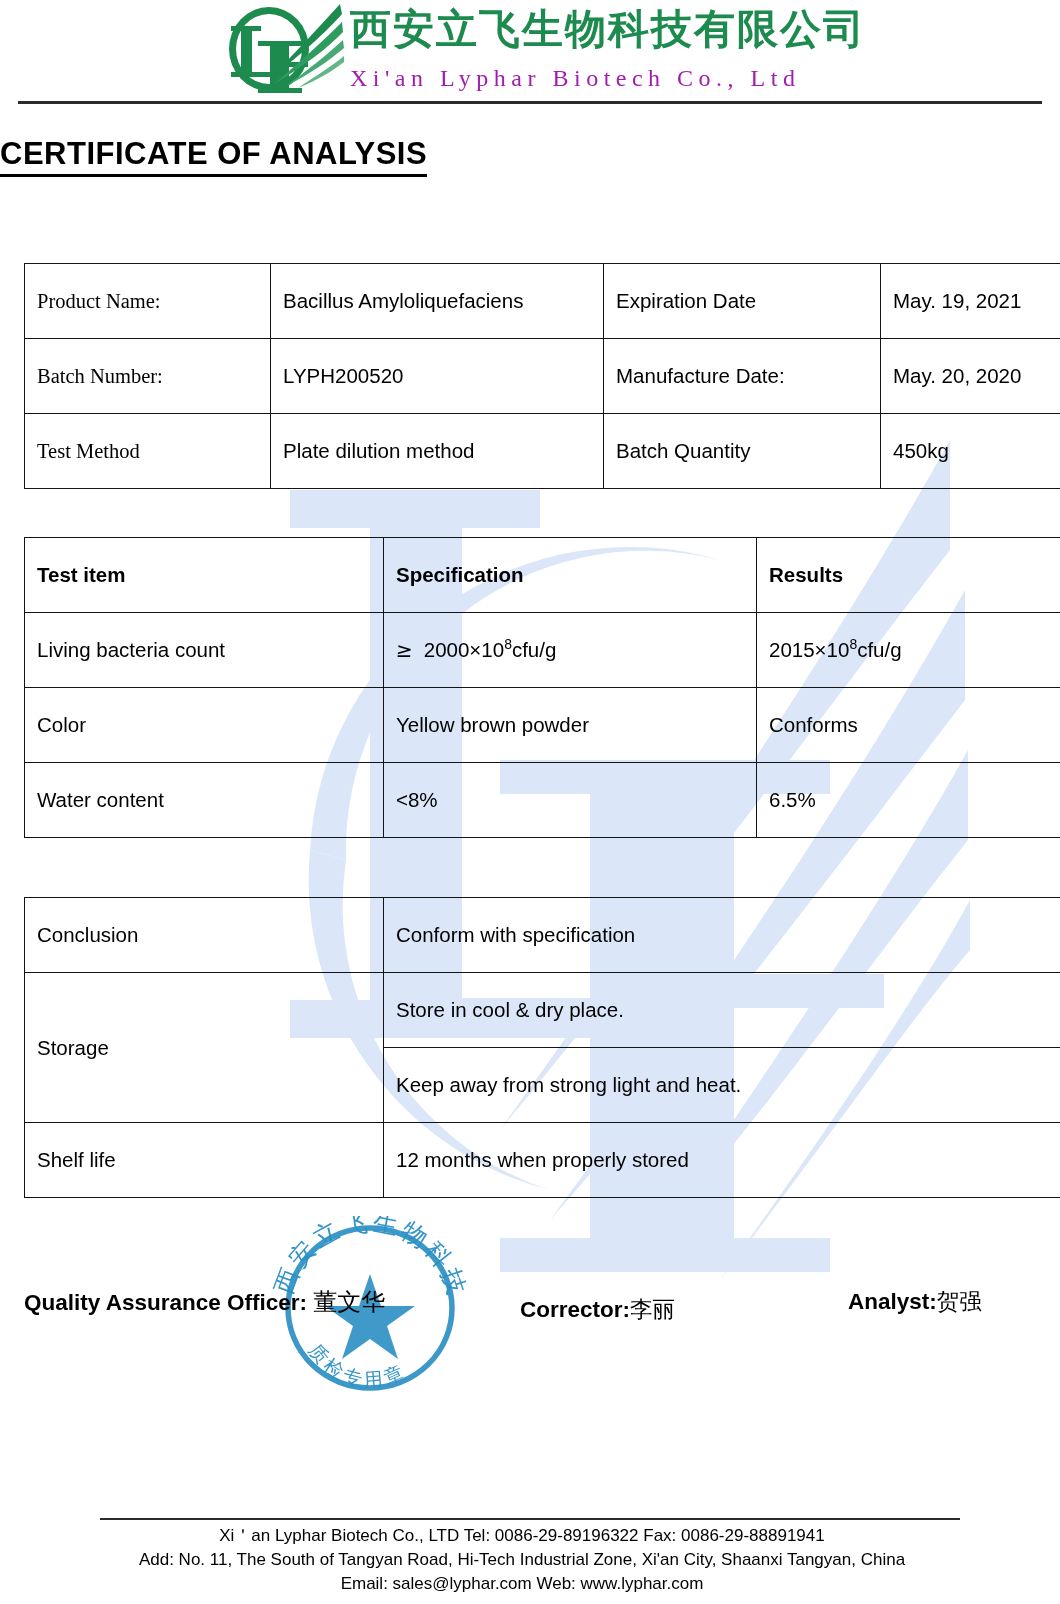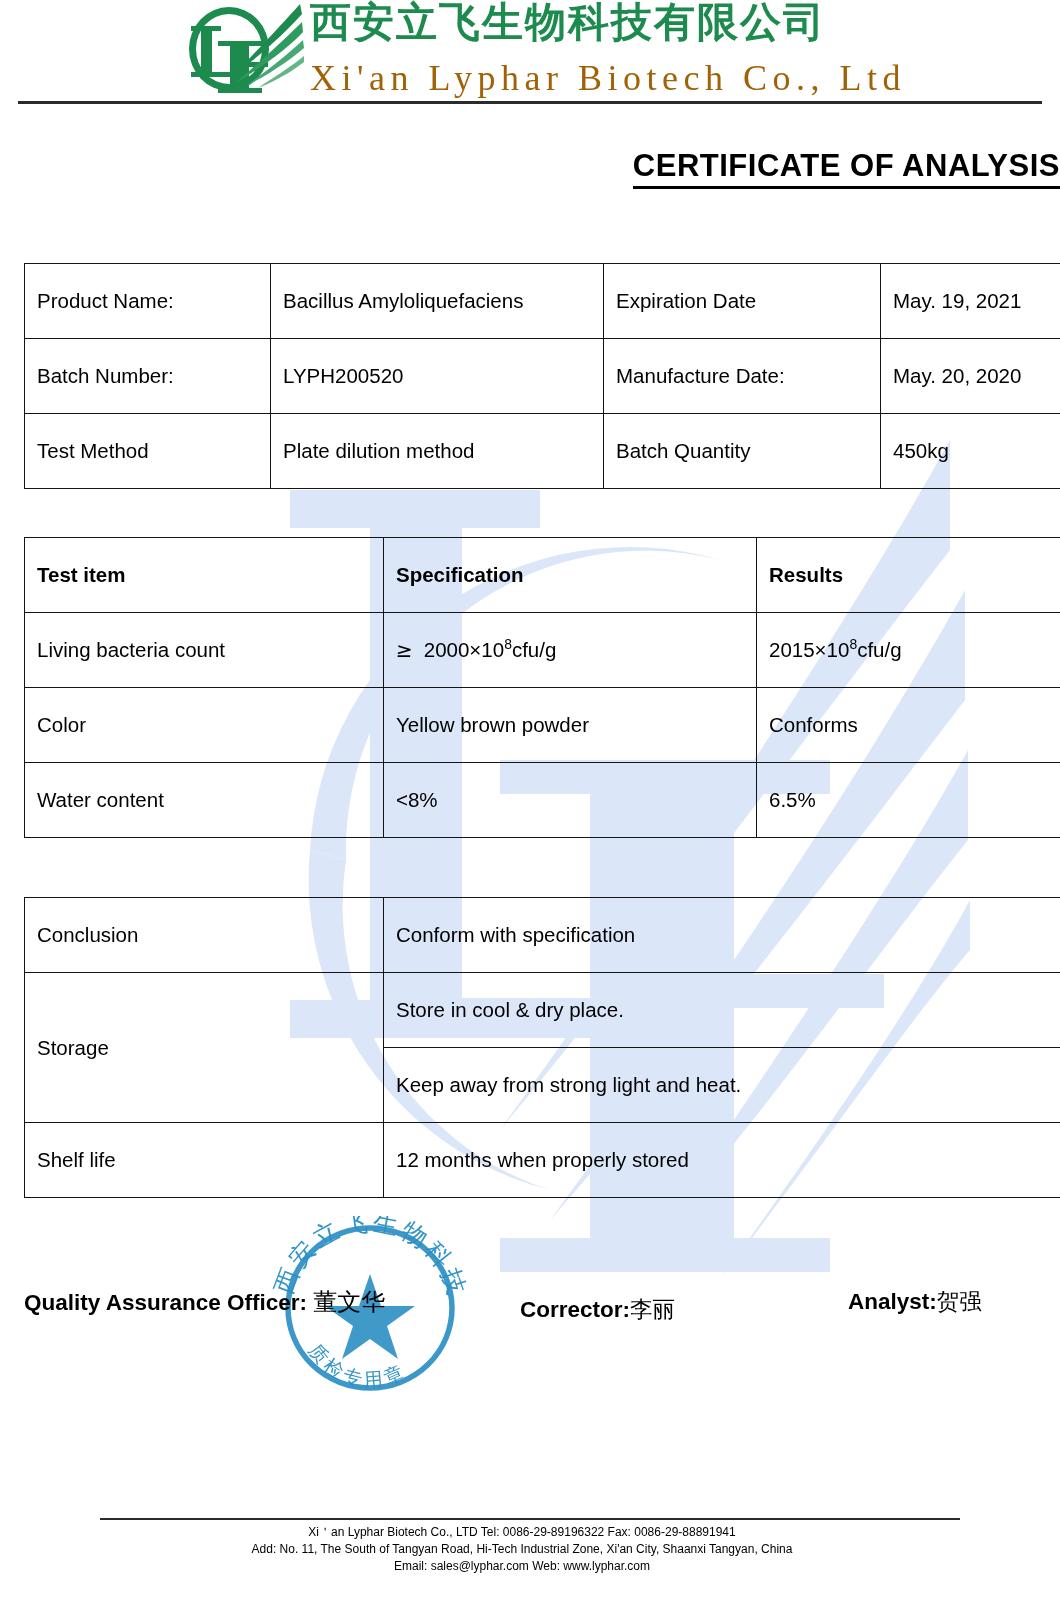--- a/index.html
+++ b/index.html
@@ -57,43 +57,43 @@
     font-family: "DejaVu Sans", sans-serif;
     font-size: 41px;
     font-weight: bold;
     color: #1d8a4e;
     letter-spacing: 2px;
     line-height: 1.05;
     white-space: nowrap;
   }
   .company-en {
     font-family: "Liberation Serif", serif;
-    font-size: 36px;
-    color: #a16207;
+    font-size: 24px;
+    color: #a21caf;
     letter-spacing: 5.5px;
     line-height: 1.15;
     margin-top: 14px;
     white-space: nowrap;
   }
 
   .header-rule {
     position: absolute;
     left: 18px; top: 101px;
     width: 1024px;
     height: 0;
     border-top: 3px solid #2b2b2b;
     z-index: 3;
   }
 
   
   .doc-title {
     position: absolute;
-    left: 0; top: 148px;
+    left: 0; top: 136px;
     width: 1060px;
-    text-align: right;
+    text-align: left;
     font-size: 31px;
     font-weight: bold;
     letter-spacing: 0.5px;
     z-index: 3;
   }
   .doc-title span {
     border-bottom: 3px solid #000;
     padding-bottom: 3px;
   }
 
@@ -109,21 +109,21 @@
   }
   td {
     border: 1.6px solid #141414;
     font-size: 20.5px;
     padding: 0 12px;
     vertical-align: middle;
     background: transparent;
   }
   .t-info { top: 263px; }
   .t-info td { height: 74px; }
-  .t-info .c1 { width: 221px; }
+  .t-info .c1 { width: 221px; font-family: Liberation Serif, serif; }
   .t-info .c2 { width: 308px; }
   .t-info .c3 { width: 252px; }
   .t-info .c4 { width: 231px; }
 
   .t-results { top: 537px; }
   .t-results td { height: 74px; }
   .t-results .c1 { width: 334px; }
   .t-results .c2 { width: 348px; }
   .t-results .c3 { width: 330px; }
   .t-results .hdr { font-weight: bold; margin-left: 12px; }
@@ -177,21 +177,21 @@
     left: 100px; top: 1518px;
     width: 860px;
     border-top: 2.5px solid #2b2b2b;
     z-index: 3;
   }
   .footer {
     position: absolute;
     left: 0; top: 1524px;
     width: 1044px;
     text-align: center;
-    font-size: 12px;
+    font-size: 17px;
     line-height: 1.42;
     z-index: 3;
   }
   .footer .ln { white-space: nowrap; }
 </style>
 </head>
 <body>
 
 <div class="watermark">
   <svg viewBox="0 0 720 980" xmlns="http://www.w3.org/2000/svg">

